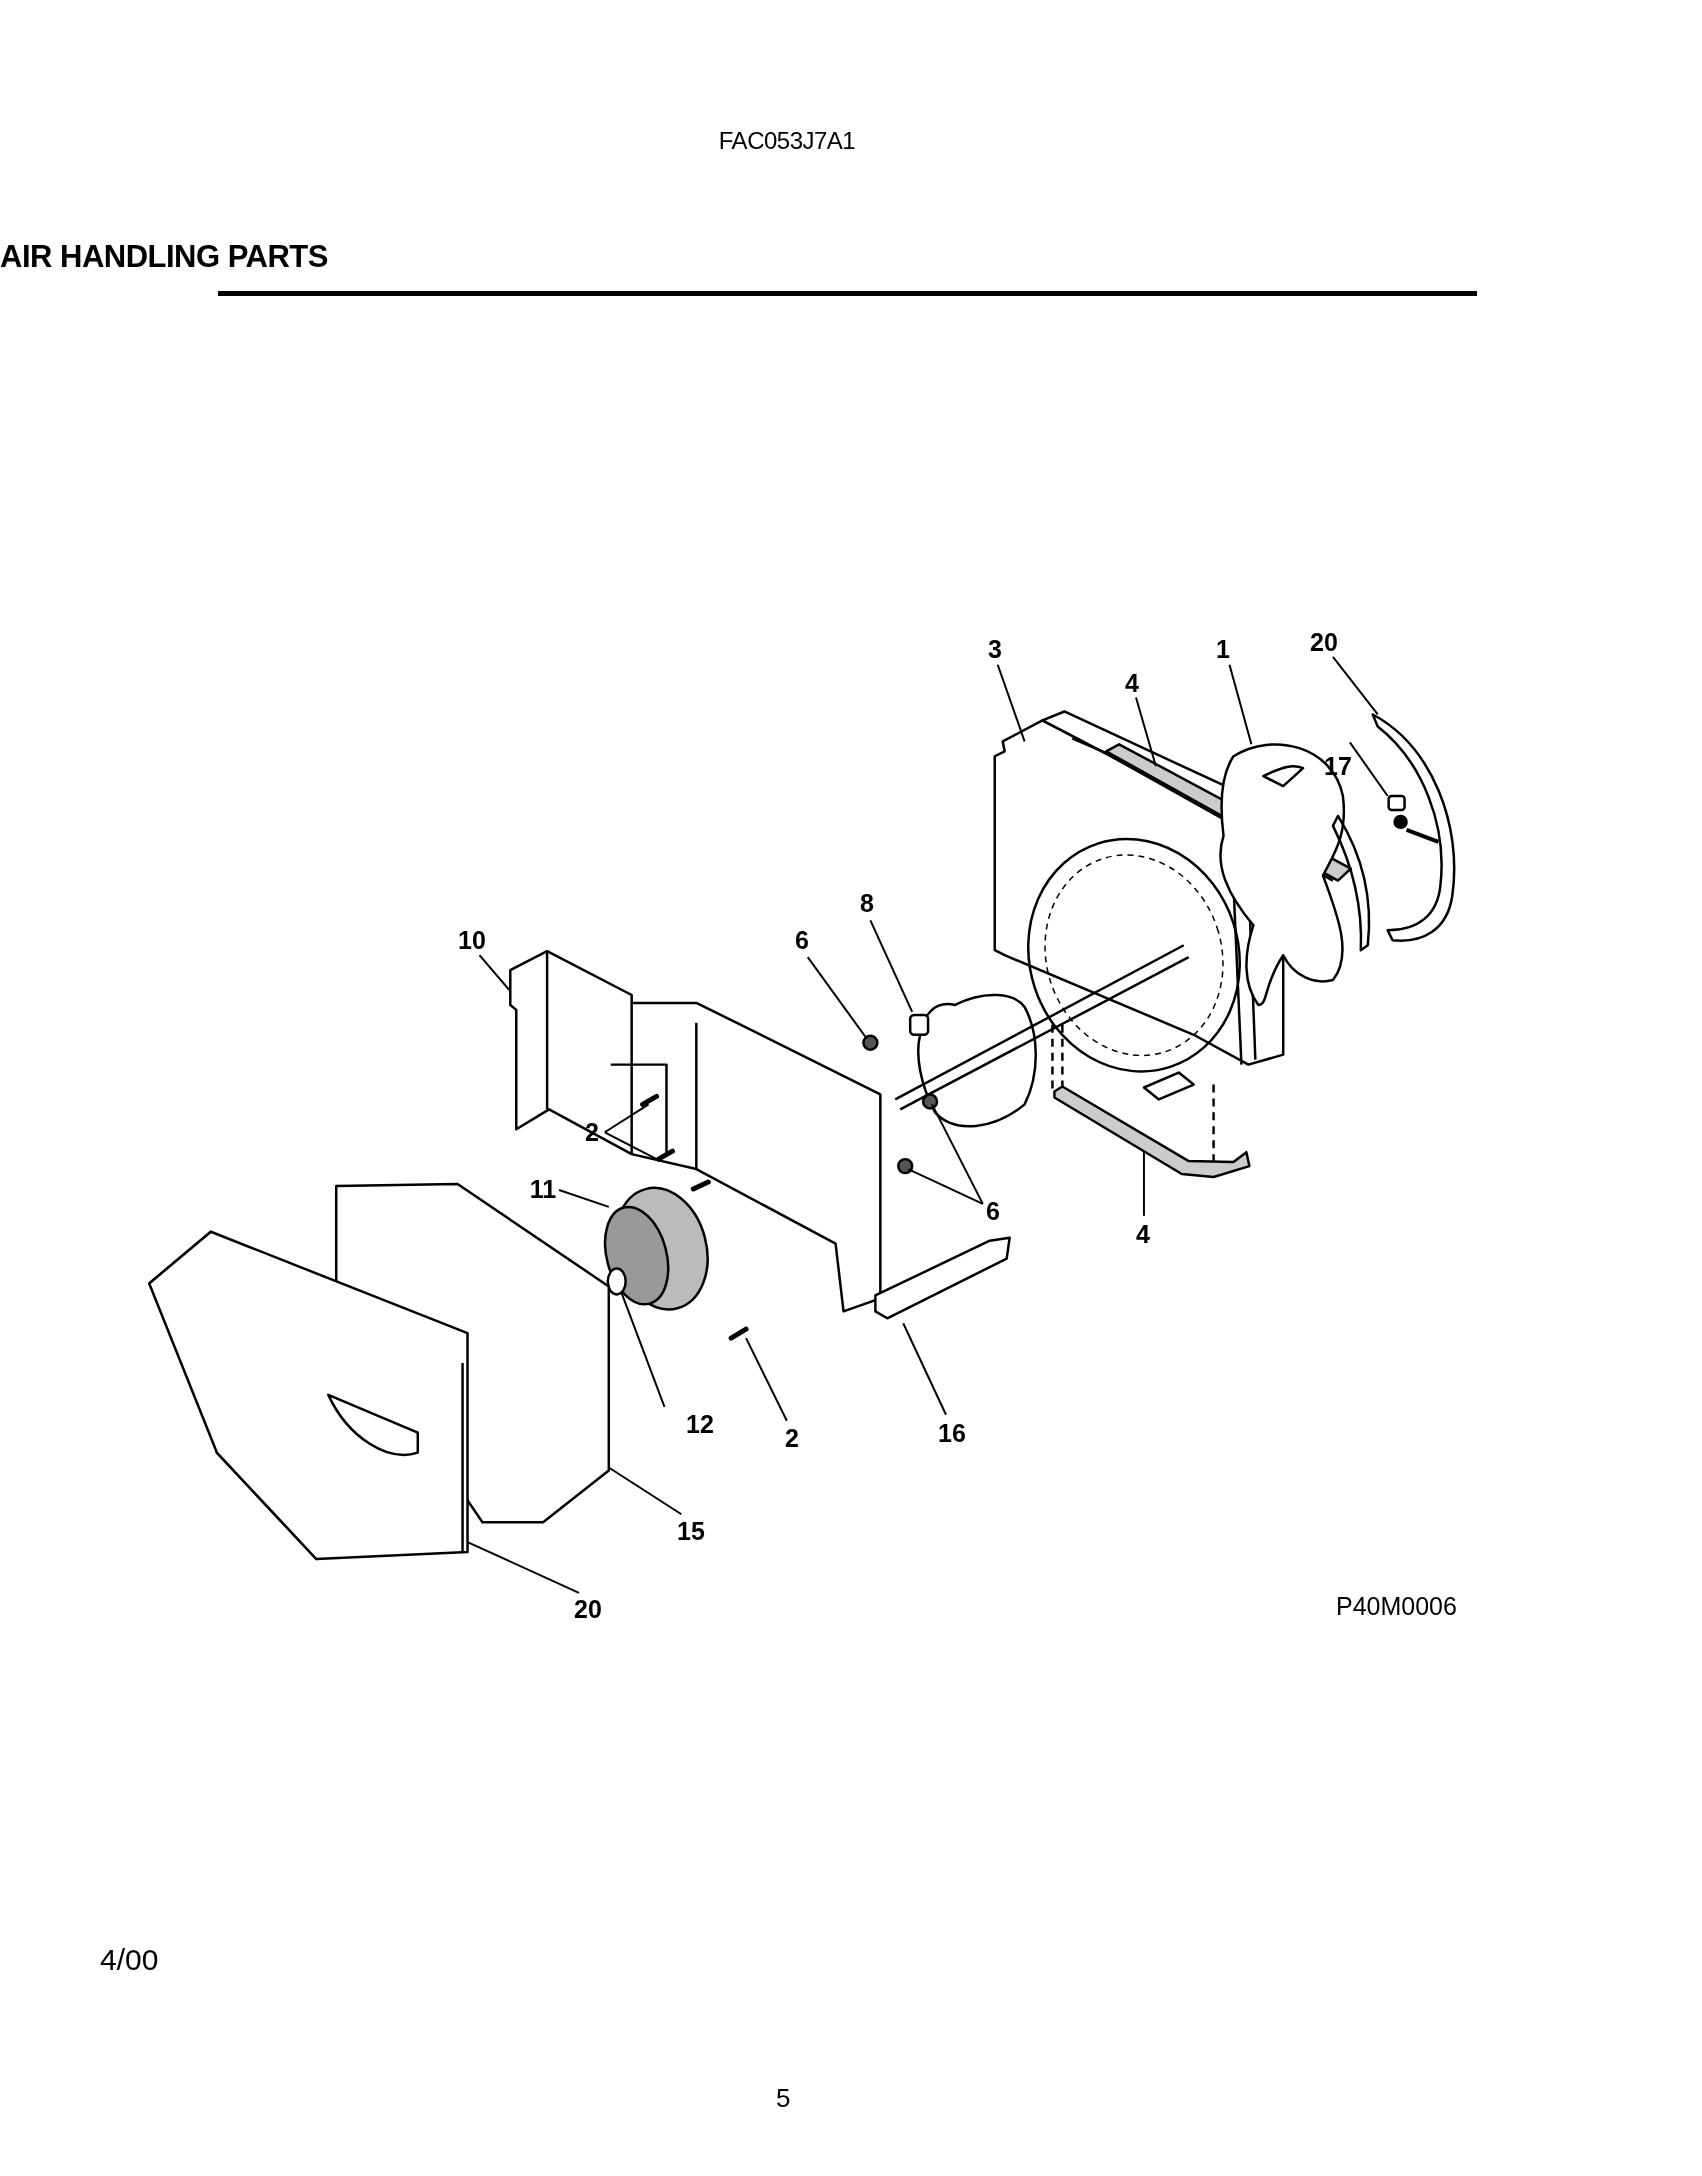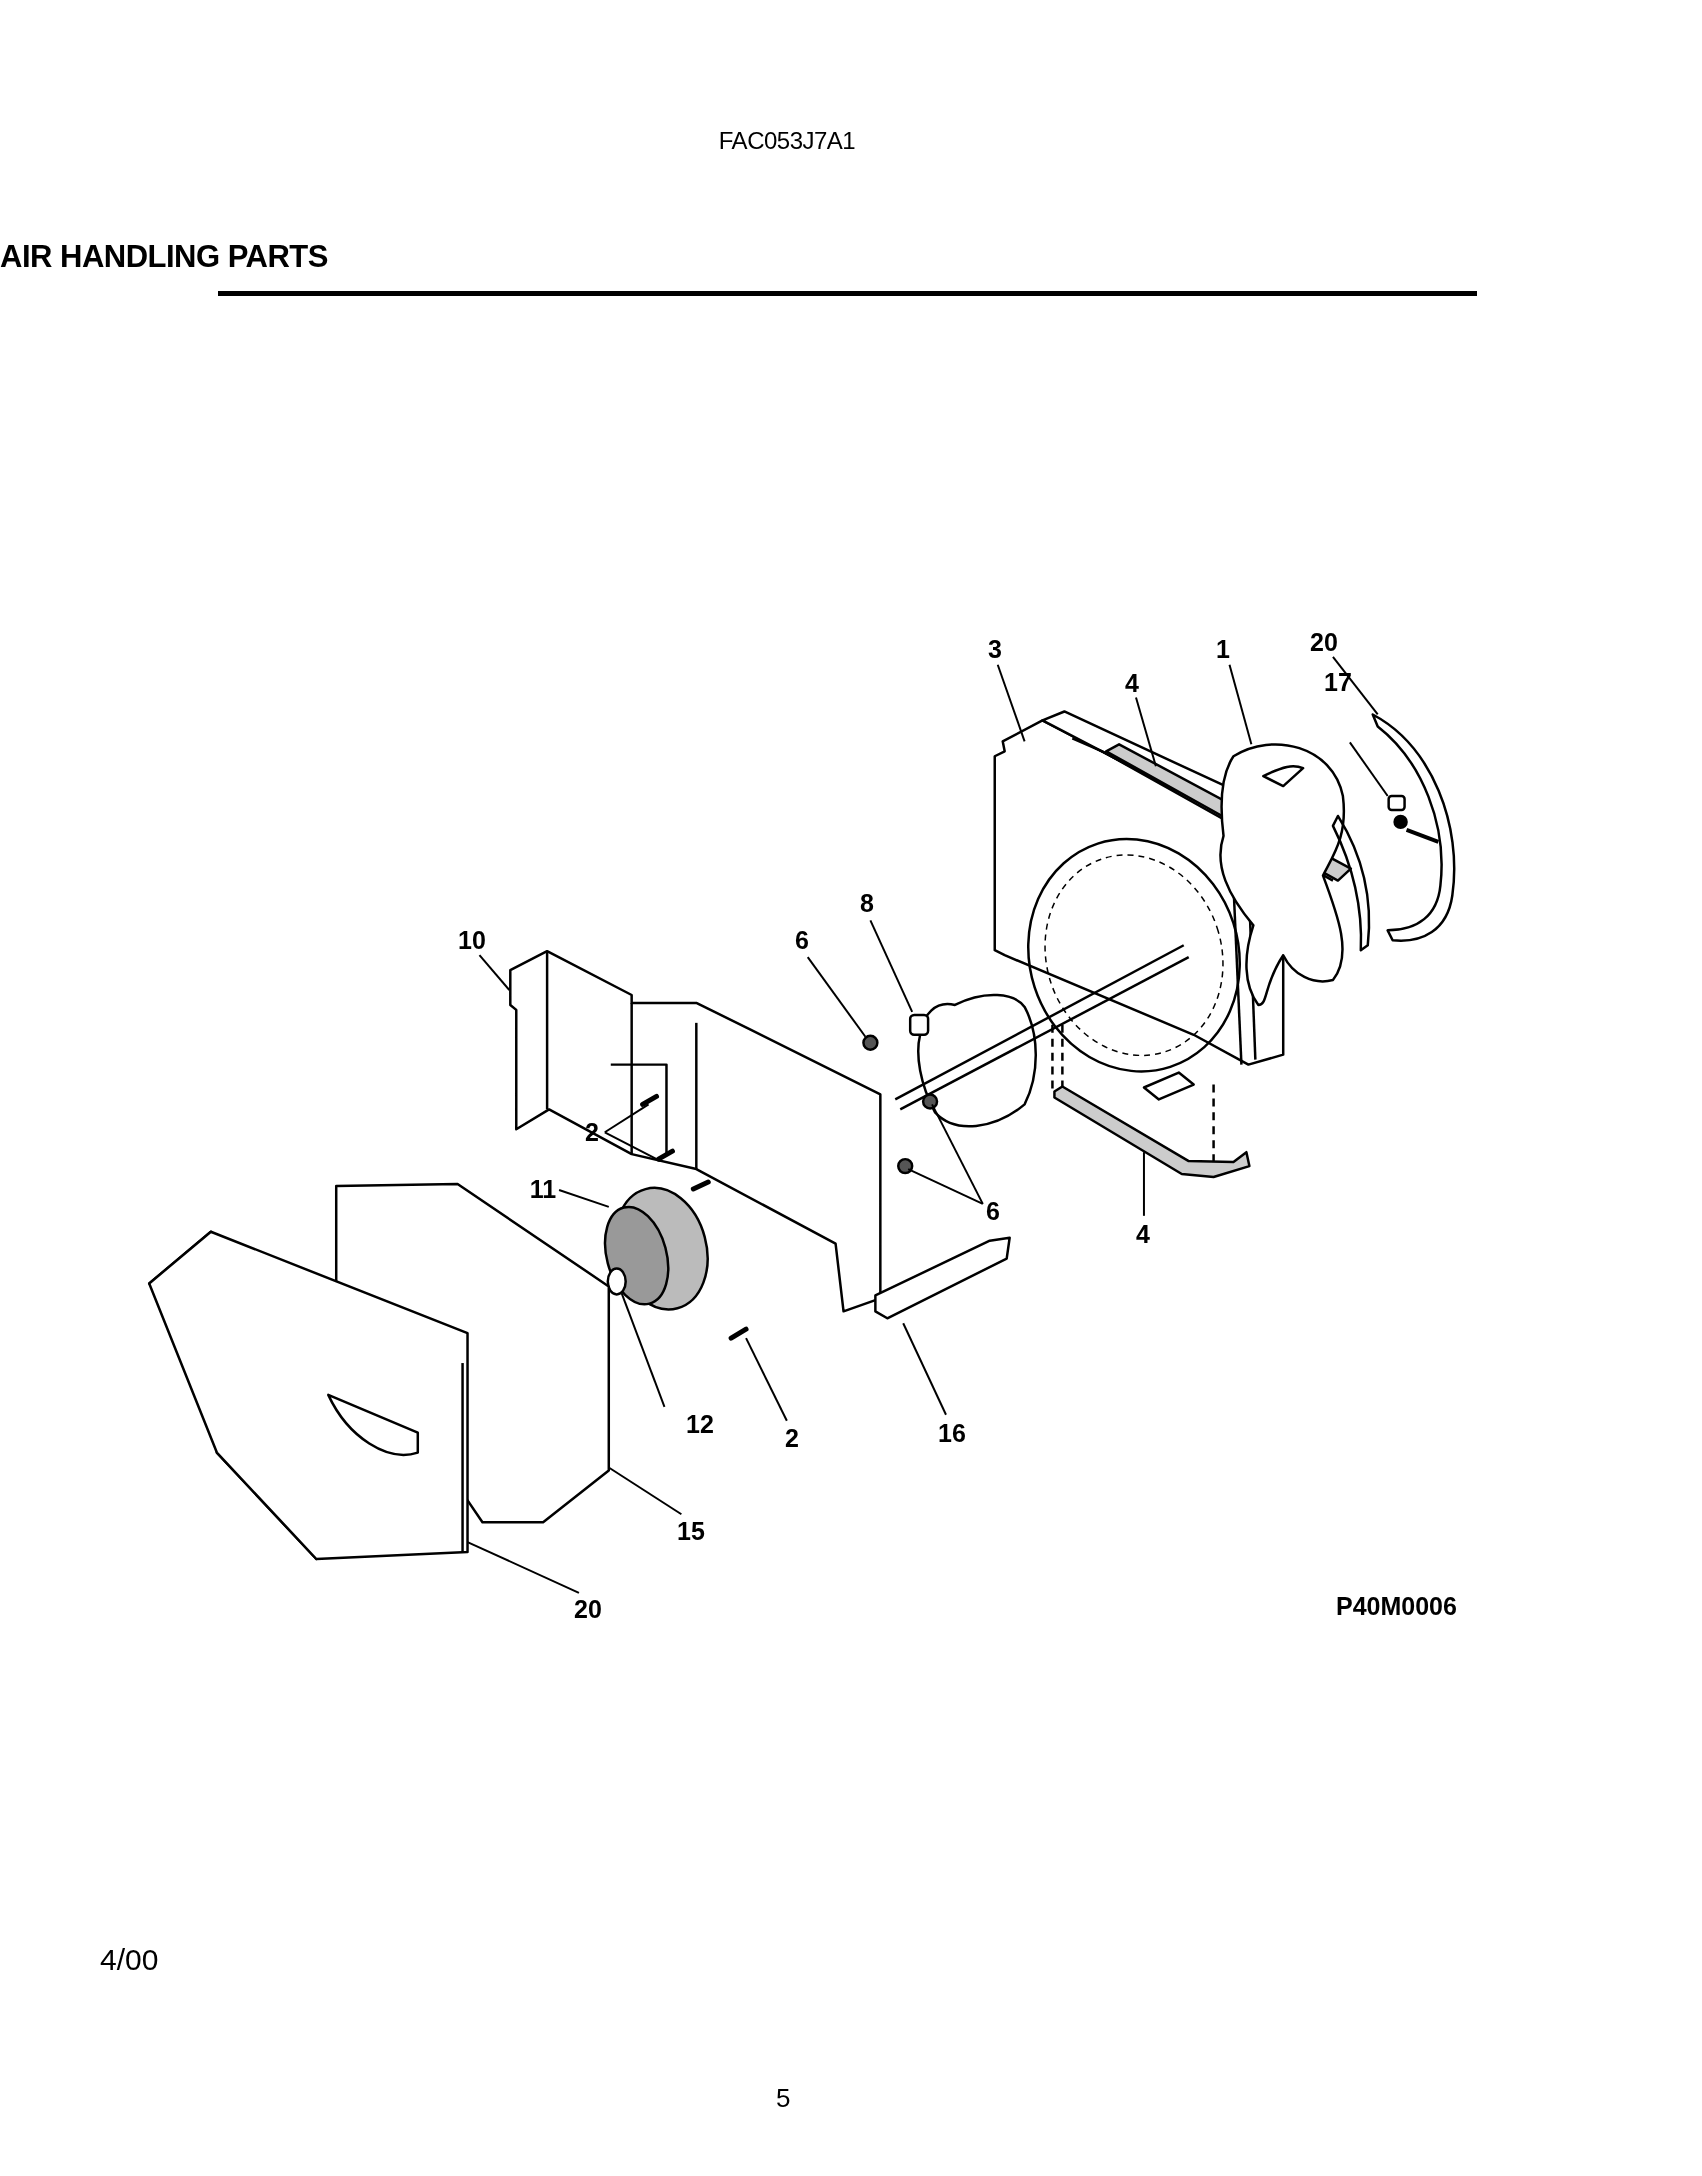--- a/index.html
+++ b/index.html
@@ -4,21 +4,21 @@
 <style>
   html, body { margin: 0; padding: 0; background: #ffffff; }
   body { width: 1702px; height: 2176px; position: relative; overflow: hidden;
          font-family: "Liberation Sans", sans-serif; color: #000; }
   .abs { position: absolute; }
   .model { left: 0; width: 1574px; top: 127px; text-align: center; font-size: 24px; letter-spacing: -0.5px; }
   .title { left: 0; width: 1697px; top: 239px; text-align: left; font-size: 31px; font-weight: bold; letter-spacing: -0.5px; }
   .rule { left: 218px; top: 291px; width: 1259px; height: 5px; background: #000; }
   .diagram { left: 0; top: 0; width: 1702px; height: 2176px; }
   .callout { font-size: 25px; font-weight: bold; transform: translate(-50%, -50%); white-space: nowrap; }
-  .diagram-id { font-size: 25px; font-weight: bold; }
+  .diagram-id { font-size: 25px; font-weight: normal; }
   .foot-date { left: 100px; top: 1943px; font-size: 30px; }
   .foot-page { left: 776px; top: 2083px; font-size: 26px; }
 </style>
 </head>
 <body>
 
 <div class="abs model">FAC053J7A1</div>
 <div class="abs title">AIR HANDLING PARTS</div>
 <div class="abs rule"></div>
 
@@ -132,21 +132,21 @@
     <line x1="685" y1="1522" x2="612" y2="1475"></line>
     <line x1="582" y1="1601" x2="470" y2="1550"></line>
   </g>
 </svg>
 
 <div>
   <div class="abs callout" style="left:995px;top:649px">3</div>
   <div class="abs callout" style="left:1223px;top:649px">1</div>
   <div class="abs callout" style="left:1324px;top:642px">20</div>
   <div class="abs callout" style="left:1132px;top:683px">4</div>
-  <div class="abs callout" style="left:1338px;top:682px">17</div>
+  <div class="abs callout" style="left:1338px;top:766px">17</div>
   <div class="abs callout" style="left:867px;top:903px">8</div>
   <div class="abs callout" style="left:802px;top:940px">6</div>
   <div class="abs callout" style="left:472px;top:940px">10</div>
   <div class="abs callout" style="left:592px;top:1132px">2</div>
   <div class="abs callout" style="left:543px;top:1189px">11</div>
   <div class="abs callout" style="left:993px;top:1211px">6</div>
   <div class="abs callout" style="left:1143px;top:1234px">4</div>
   <div class="abs callout" style="left:700px;top:1424px">12</div>
   <div class="abs callout" style="left:792px;top:1438px">2</div>
   <div class="abs callout" style="left:952px;top:1433px">16</div>

